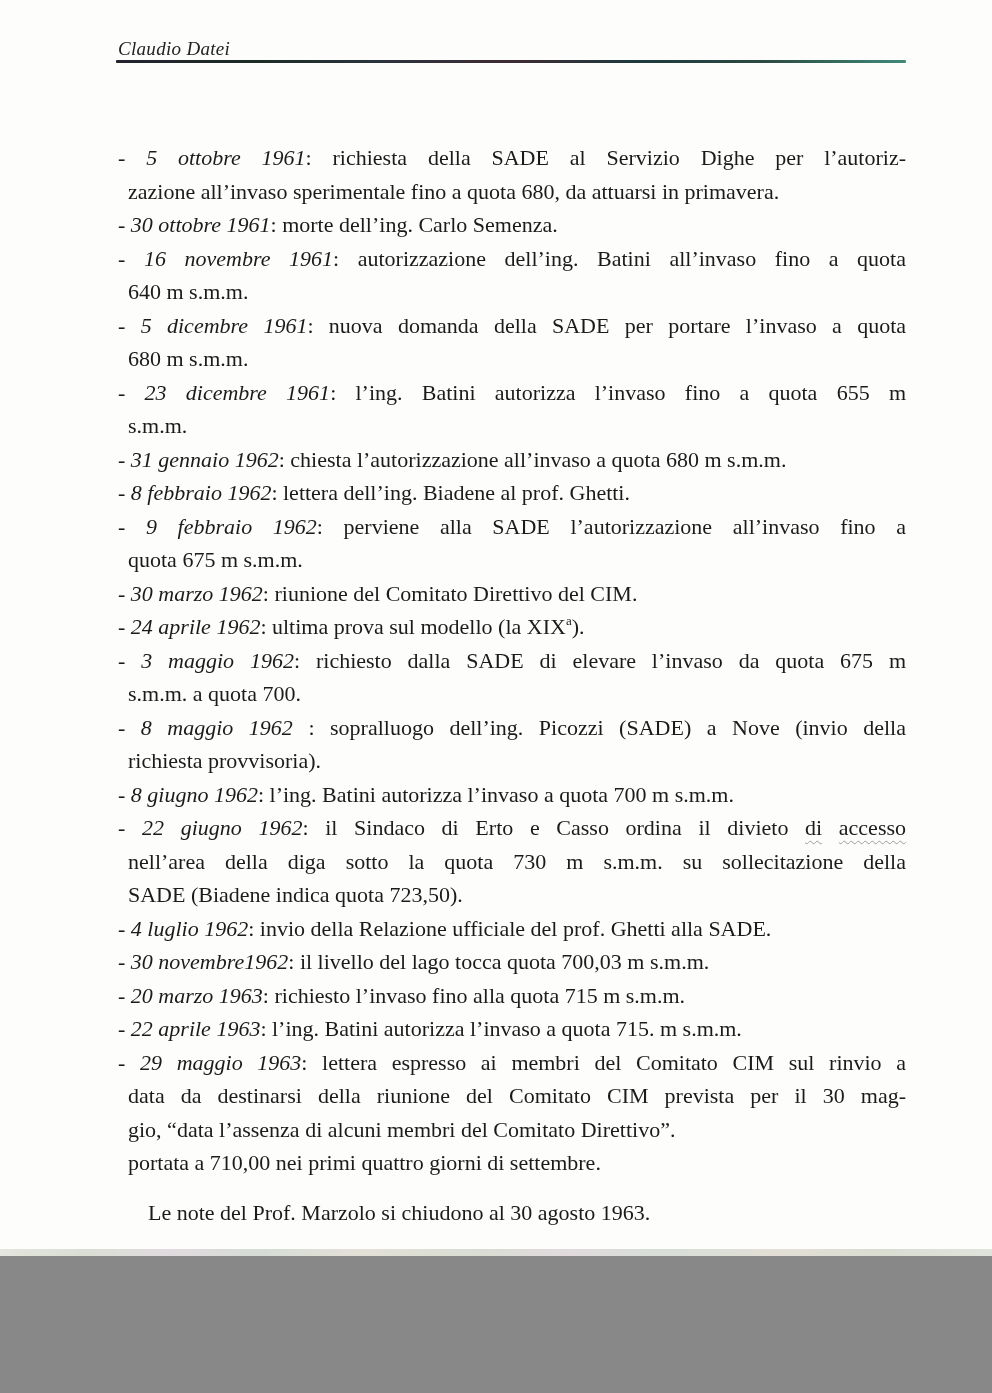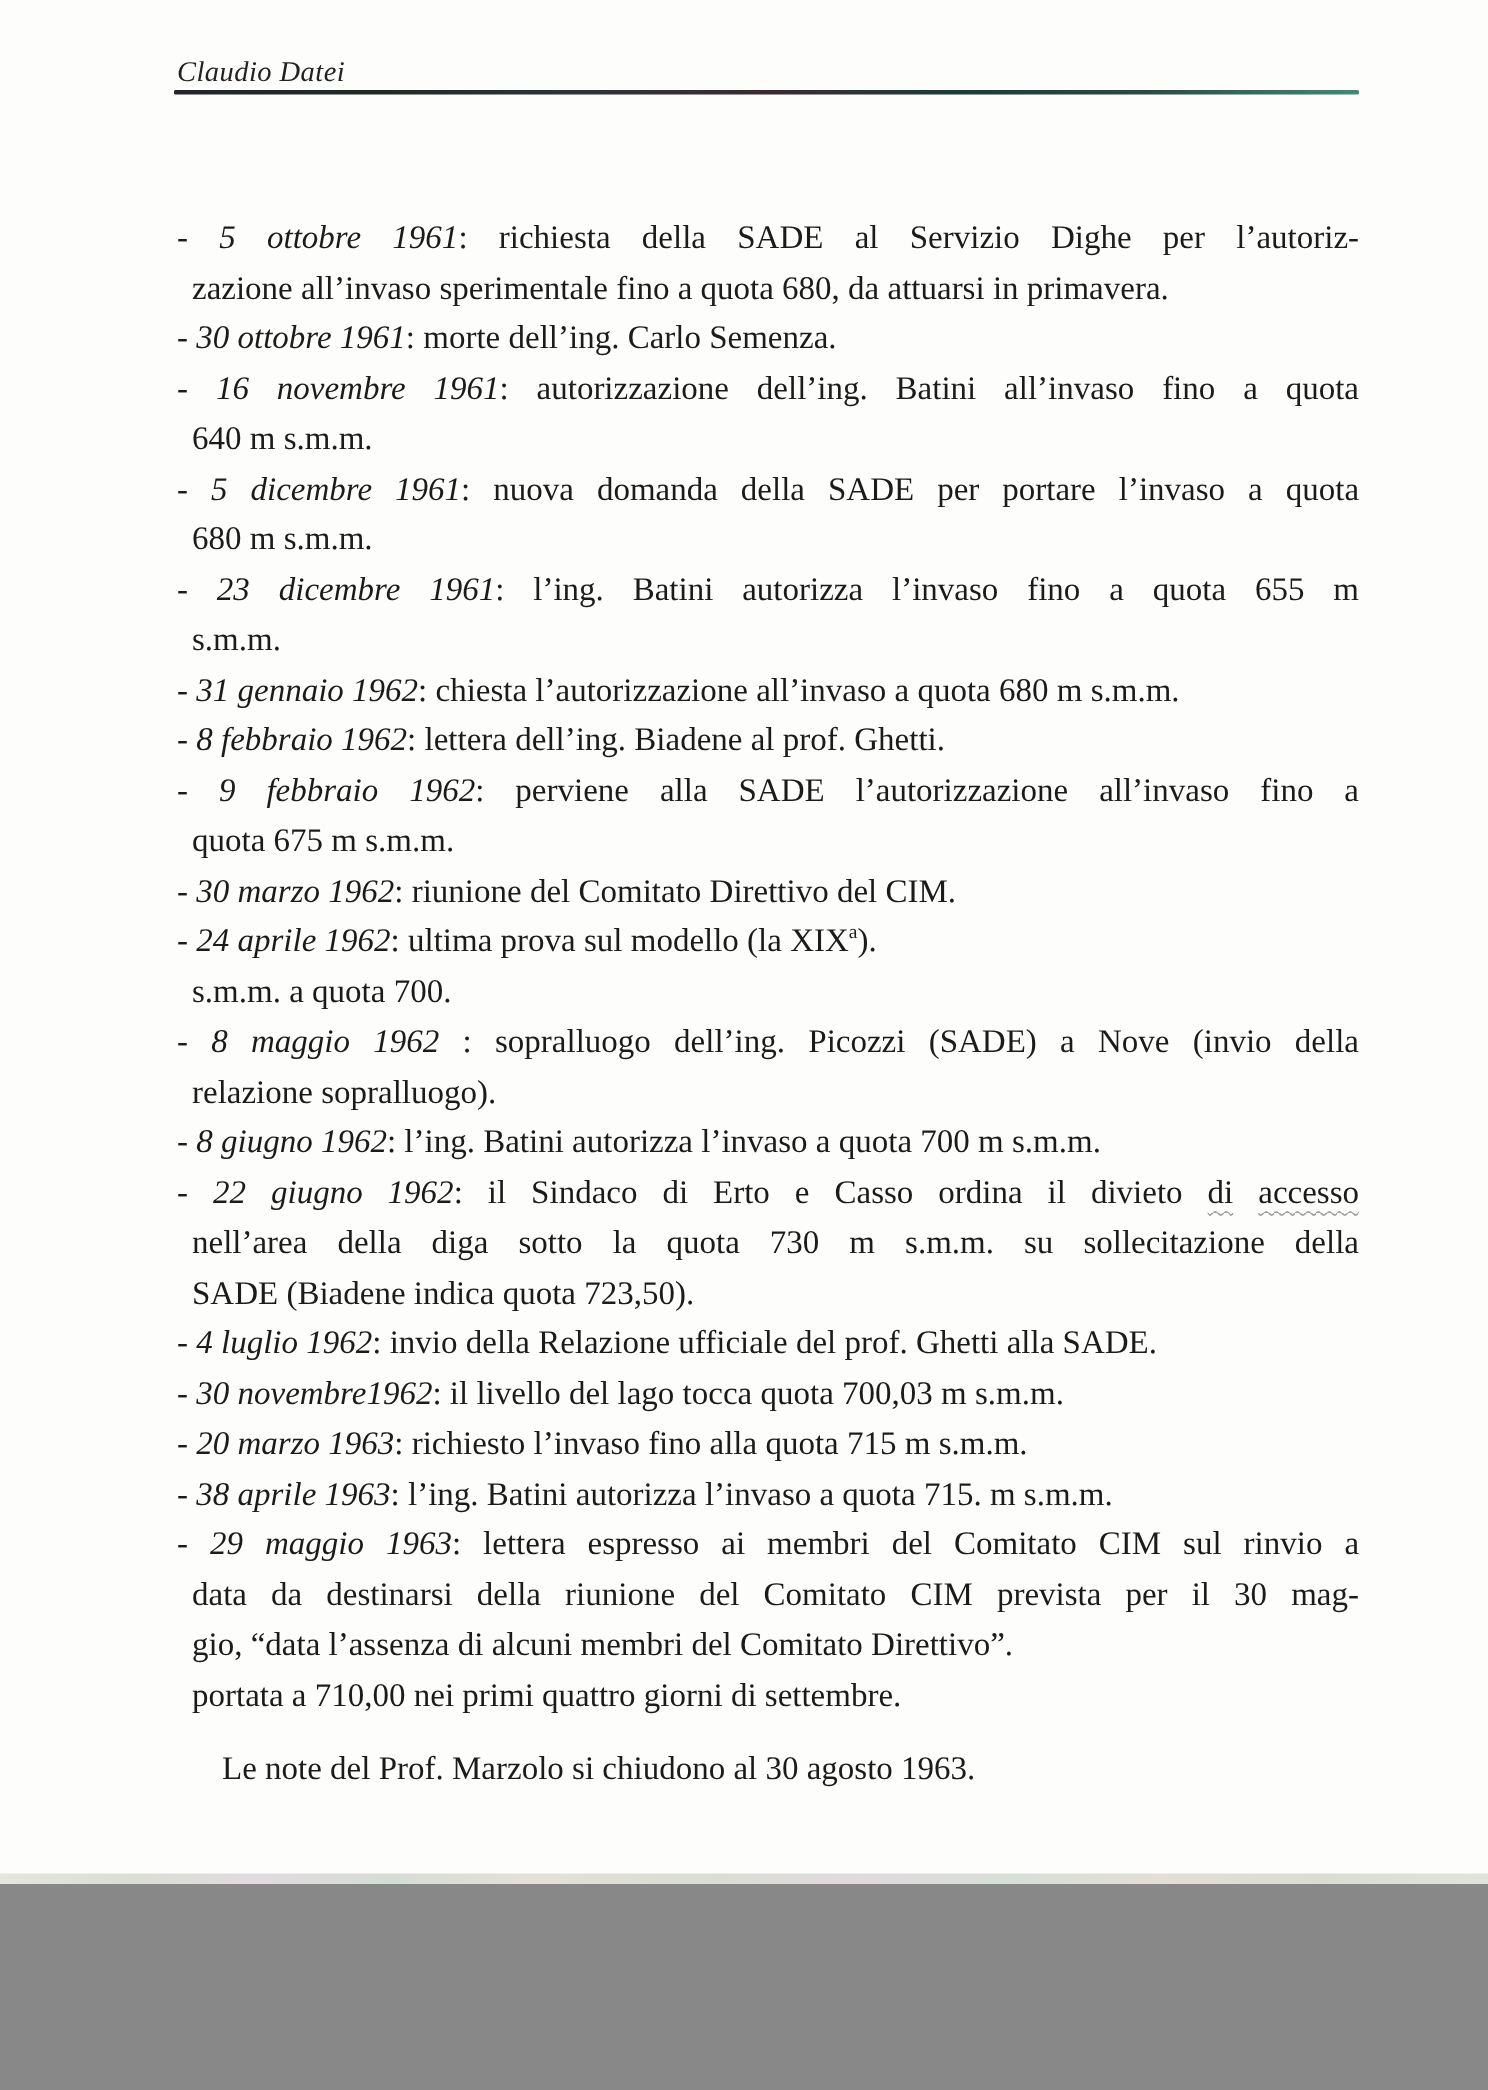--- a/index.html
+++ b/index.html
@@ -127,45 +127,46 @@
           <div class="line first fill"><span class="dash">- </span><span class="date">9 febbraio 1962</span><span class="txt">: perviene alla SADE l’autorizzazione all’invaso fino a</span></div>
           <div class="line"><span class="txt">quota 675 m s.m.m.</span></div>
         </div>
         <div class="entry">
           <div class="line first"><span class="dash">- </span><span class="date">30 marzo 1962</span><span class="txt">: riunione del Comitato Direttivo del CIM.</span></div>
         </div>
         <div class="entry">
           <div class="line first"><span class="dash">- </span><span class="date">24 aprile 1962</span><span class="txt">: ultima prova sul modello (la XIX</span><span class="sup">a</span><span class="txt">).</span></div>
         </div>
         <div class="entry">
+          <div class="line first fill"><span class="dash">- </span><span class="date">3 maggio 1962</span><span class="txt">: richiesto dalla SADE di elevare l’invaso da quota 675 m</span></div>
           <div class="line"><span class="txt">s.m.m. a quota 700.</span></div>
         </div>
         <div class="entry">
           <div class="line first fill"><span class="dash">- </span><span class="date">8 maggio 1962</span><span class="txt"> : sopralluogo dell’ing. Picozzi (SADE) a Nove (invio della</span></div>
-          <div class="line"><span class="txt">relazione sopralluogo).</span></div>
+          <div class="line"><span class="txt">richiesta provvisoria).</span></div>
         </div>
         <div class="entry">
           <div class="line first"><span class="dash">- </span><span class="date">8 giugno 1962</span><span class="txt">: l’ing. Batini autorizza l’invaso a quota 700 m s.m.m.</span></div>
         </div>
         <div class="entry">
           <div class="line first fill"><span class="dash">- </span><span class="date">22 giugno 1962</span><span class="txt">: il Sindaco di Erto e Casso ordina il divieto </span><span class="wavy">di</span><span class="txt"> </span><span class="wavy">accesso</span></div>
           <div class="line fill"><span class="txt">nell’area della diga sotto la quota 730 m s.m.m. su sollecitazione della</span></div>
           <div class="line"><span class="txt">SADE (Biadene indica quota 723,50).</span></div>
         </div>
         <div class="entry">
           <div class="line first"><span class="dash">- </span><span class="date">4 luglio 1962</span><span class="txt">: invio della Relazione ufficiale del prof. Ghetti alla SADE.</span></div>
         </div>
         <div class="entry">
           <div class="line first"><span class="dash">- </span><span class="date">30 novembre1962</span><span class="txt">: il livello del lago tocca quota 700,03 m s.m.m.</span></div>
         </div>
         <div class="entry">
           <div class="line first"><span class="dash">- </span><span class="date">20 marzo 1963</span><span class="txt">: richiesto l’invaso fino alla quota 715 m s.m.m.</span></div>
         </div>
         <div class="entry">
-          <div class="line first"><span class="dash">- </span><span class="date">38 aprile 1963</span><span class="txt">: l’ing. Batini autorizza l’invaso a quota 715. m s.m.m.</span></div>
+          <div class="line first"><span class="dash">- </span><span class="date">22 aprile 1963</span><span class="txt">: l’ing. Batini autorizza l’invaso a quota 715. m s.m.m.</span></div>
         </div>
         <div class="entry">
           <div class="line first fill"><span class="dash">- </span><span class="date">29 maggio 1963</span><span class="txt">: lettera espresso ai membri del Comitato CIM sul rinvio a</span></div>
           <div class="line fill"><span class="txt">data da destinarsi della riunione del Comitato CIM prevista per il 30 mag-</span></div>
           <div class="line"><span class="txt">gio, “data l’assenza di alcuni membri del Comitato Direttivo”.</span></div>
         </div>
         <div class="entry">
           <div class="line"><span class="txt">portata a 710,00 nei primi quattro giorni di settembre.</span></div>
         </div>
       </div>

